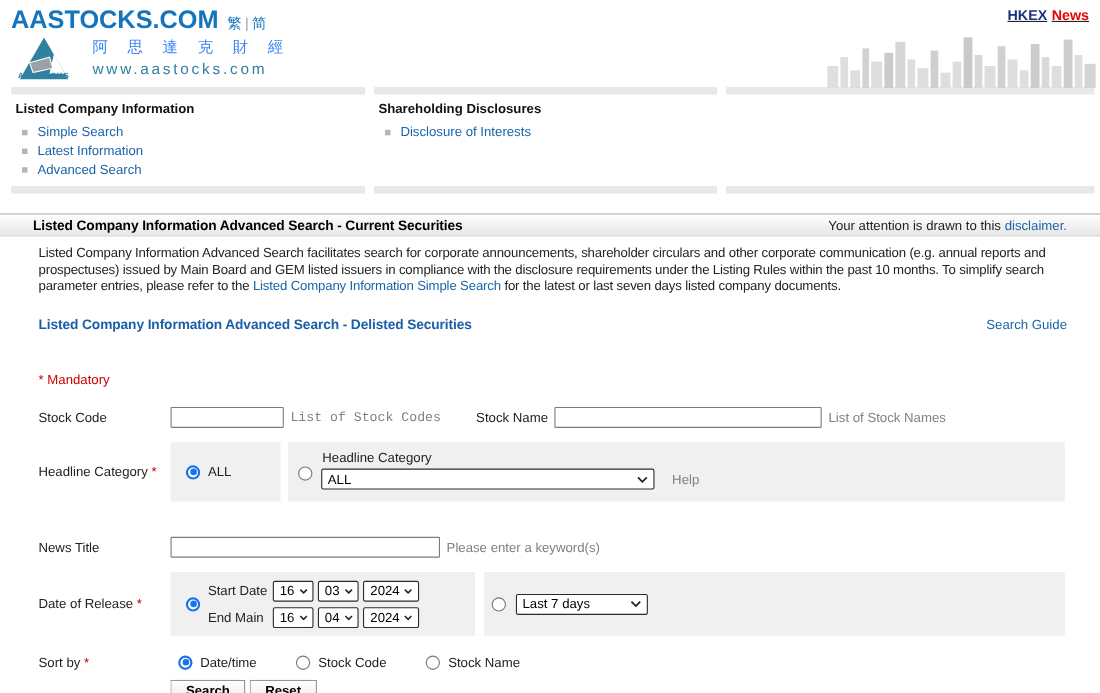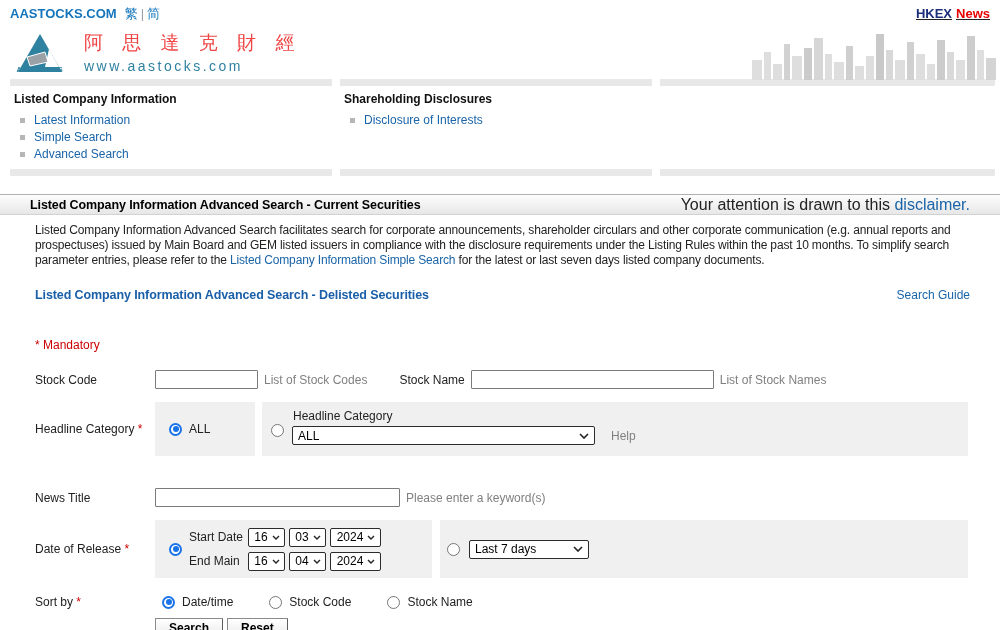--- a/index.html
+++ b/index.html
@@ -6,33 +6,33 @@
   html,body { background:#fff; }
   body {
     width:1000px; height:630px; overflow:hidden;
     font-family:"Liberation Sans", sans-serif; color:#222;
     position:relative;
   }
   a { text-decoration:none; cursor:pointer; }
 
   
   .topbar { display:flex; align-items:flex-start; justify-content:space-between; padding:4px 10px 2px 10px; height:26px; }
-  .brand { color:#1475bc; font-size:13px; font-weight:bold; letter-spacing:0; }
+  .brand { color:#1475bc; font-size:23px; font-weight:bold; letter-spacing:0; }
   .langs { font-size:13px; color:#1475bc; margin-left:8px; font-weight:normal; }
   .langs .sep { color:#9aa0a6; margin:0 3px; }
   .hkexnews { font-size:13px; font-weight:bold; margin-top:2px;text-decoration:underline; }
   .hkexnews .hkex { color:#1c2f7c; }
   .hkexnews .news { color:#e60000; margin-left:4px; }
 
   
   .logorow { position:relative; height:52px; padding-left:12px; display:flex; align-items:center; }
   .logo { display:flex; flex-direction:column; align-items:center; width:56px; margin-top:2px; }
   .logo .aastxt { font-size:7px; letter-spacing:1px; color:#2f81a0; font-weight:bold; margin-top:-7px; }
   .brandtext { margin-left:16px; }
-  .cnname { font-size:19px; color:#ef4444; letter-spacing:7px; font-weight:500; }
+  .cnname { font-size:14px; color:#3b82f6; letter-spacing:7px; font-weight:500; }
   .weburl { font-size:14px; color:#2f81a0; letter-spacing:2.5px; margin-top:2px; }
   .skyline { position:absolute; right:0; top:0; height:54px; }
 
   
   .menus { display:flex; padding:0 5px 0 10px; gap:8px; margin-top:1px;border-radius:29px; }
   .menucol { display:flex; flex-direction:column; }
   .menucol.c1 { width:322px; } .menucol.c2 { width:312px; } .menucol.c3 { width:335px; }
   .graybar { height:7px; background:#e8e8e8; border-radius:1px; }
   .menubody { flex:1; padding:4px 4px 0 4px; min-height:83px; }
   .menutitle { font-size:12px; font-weight:bold; color:#111; margin:2px 0 8px 0; }
@@ -42,21 +42,21 @@
 
   
   .titlebar {
     margin-top:18px; height:21px;
     background:linear-gradient(#fdfdfd,#e7e7e7);
     border-top:1px solid #b0b0b0; border-bottom:1px solid #d2d2d2;
     display:flex; align-items:center; justify-content:space-between;
     padding:0 30px;
   }
   .titlebar .ttl { font-size:12.5px; font-weight:bold; color:#000; letter-spacing:-0.1px; }
-  .attention { font-size:16px; color:#222; }
+  .attention { font-size:12px; color:#222; }
   .attention a { color:#1a64a8; }
 
   
   .intro { margin:8px 32px 0 35px; font-size:12px; line-height:15px; color:#222; letter-spacing:-0.15px; }
   .intro a { color:#1a64a8; }
 
   .linkrow { display:flex; justify-content:space-between; margin:20px 30px 0 35px; align-items:center; }
   .delisted { color:#1a5fa8; font-size:12.5px; font-weight:bold; letter-spacing:-0.1px; }
   .guide { color:#1a64a8; font-size:12px; }
 
@@ -174,25 +174,25 @@
   </svg>
 </div>
 
 <div class="menus">
   <div class="menucol c1">
     <div class="graybar"></div>
     <div class="menubody">
       <div class="menutitle">Listed Company Information</div>
       <div class="menuitem">
         <span class="sqbullet"></span>
-        <a>Latest Information</a>
+        <a>Simple Search</a>
       </div>
       <div class="menuitem">
         <span class="sqbullet"></span>
-        <a>Simple Search</a>
+        <a>Latest Information</a>
       </div>
       <div class="menuitem">
         <span class="sqbullet"></span>
         <a>Advanced Search</a>
       </div>
     </div>
     <div class="graybar"></div>
   </div>
 
   <div class="menucol c2">
@@ -224,21 +224,21 @@
 <div class="linkrow">
   <a class="delisted">Listed Company Information Advanced Search - Delisted Securities</a>
   <a class="guide">Search Guide</a>
 </div>
 
 <div class="mandatory">* Mandatory</div>
 
 <div class="frow" style="margin-top:18px;">
   <span class="flabel">Stock Code</span>
   <input type="text" style="width: 103px;" value="">
-  <span class="graytxt" style="margin-left:6px;">List of Stock Codes</span>
+  <span class="graytxt" style="margin-left:6px;font-family:Liberation Mono, monospace;">List of Stock Codes</span>
   <span style="margin-left:32px; font-size:12px;">Stock Name</span>
   <input type="text" style="width: 243px; margin-left: 6px;" value="">
   <span class="graytxt" style="margin-left:6px;">List of Stock Names</span>
 </div>
 
 <div class="frow hpanel" style="align-items:stretch;">
   <span class="flabel" style="align-self:center;"><span>Headline Category</span> <span class="red">*</span></span>
   <div class="panel" style="flex:1; margin-right:32px;">
     <div class="cell hcell1">
       <span class="radio sel"></span>

